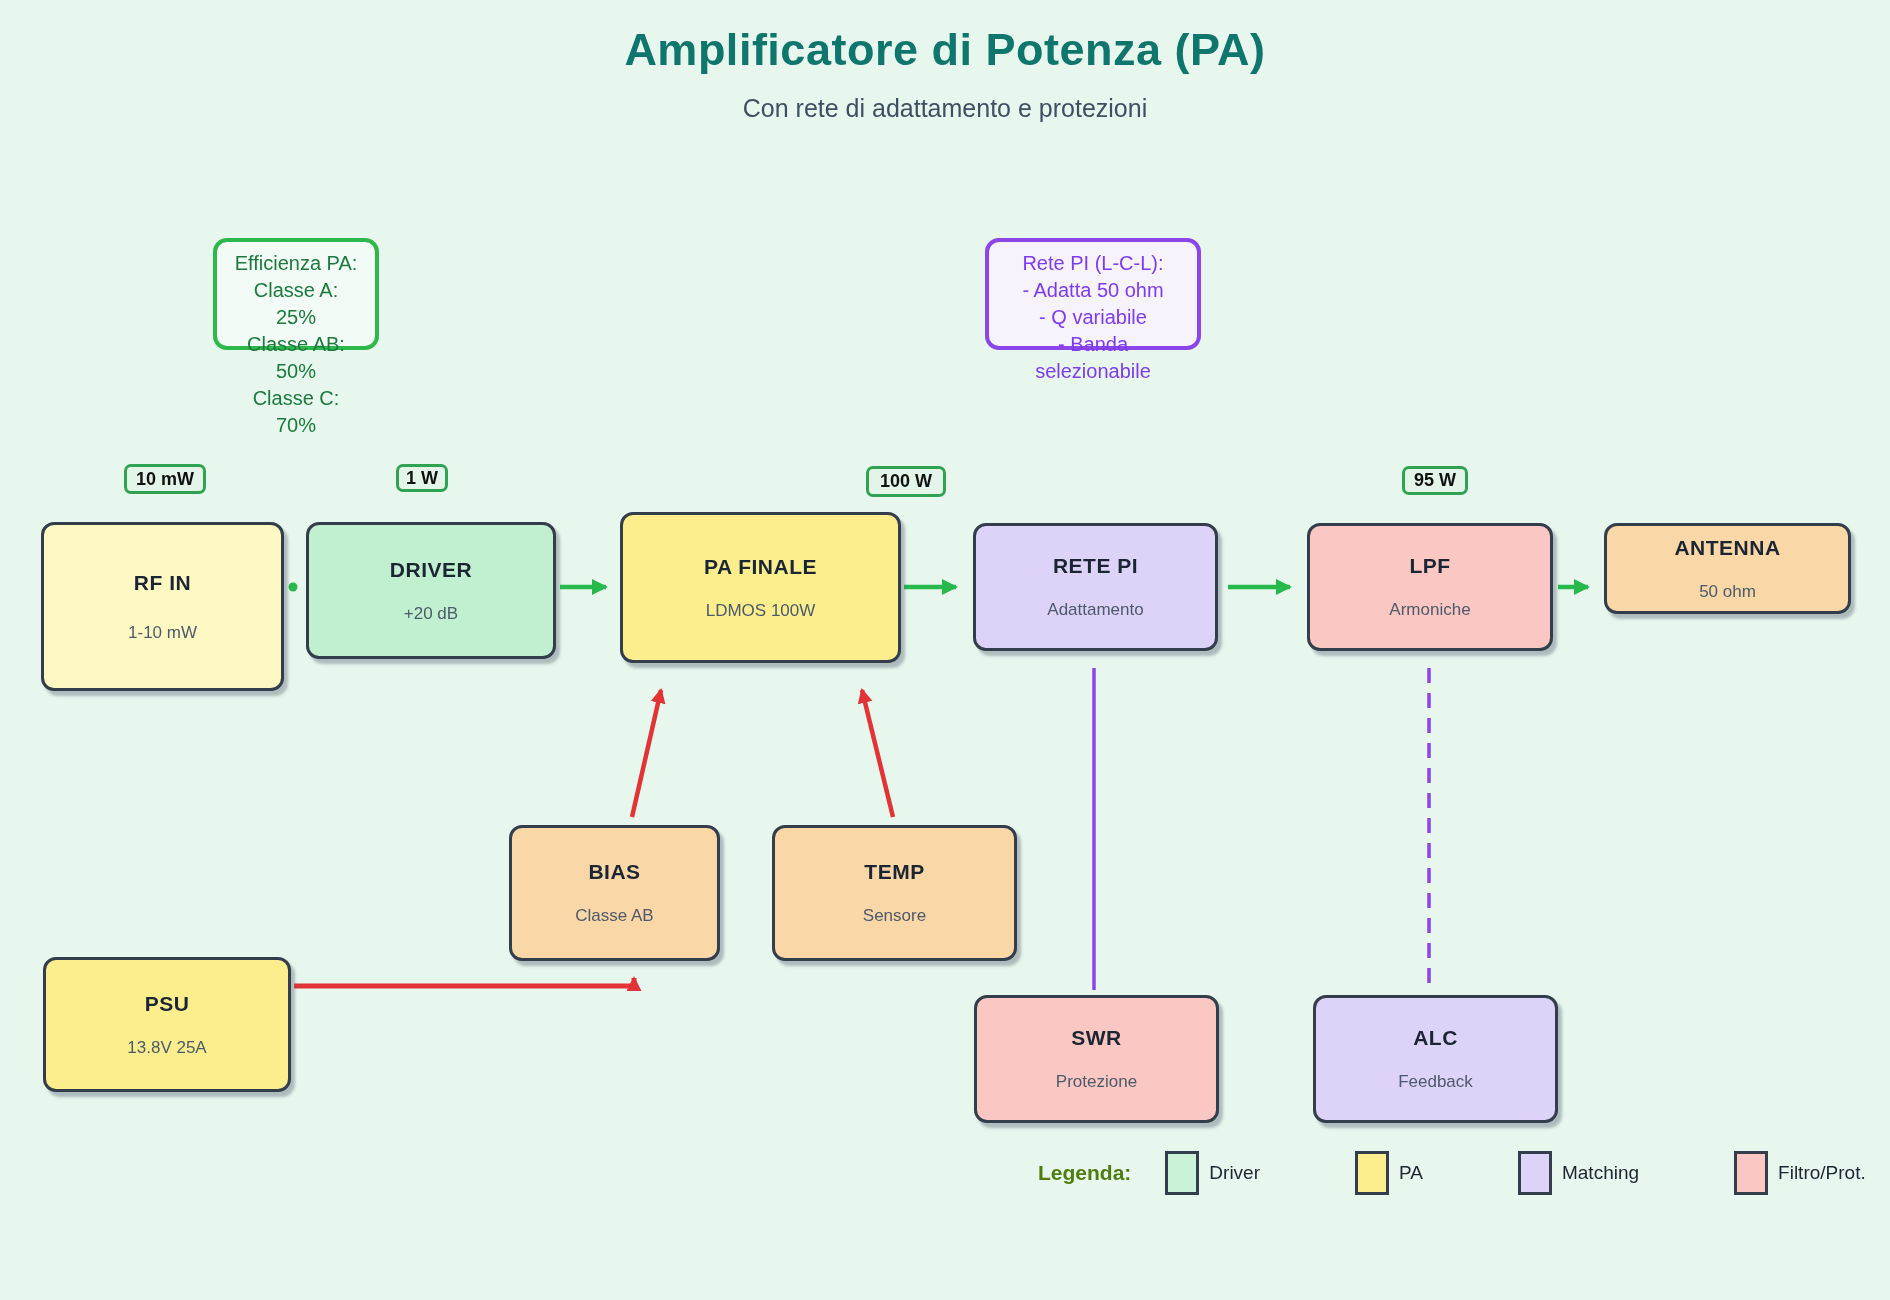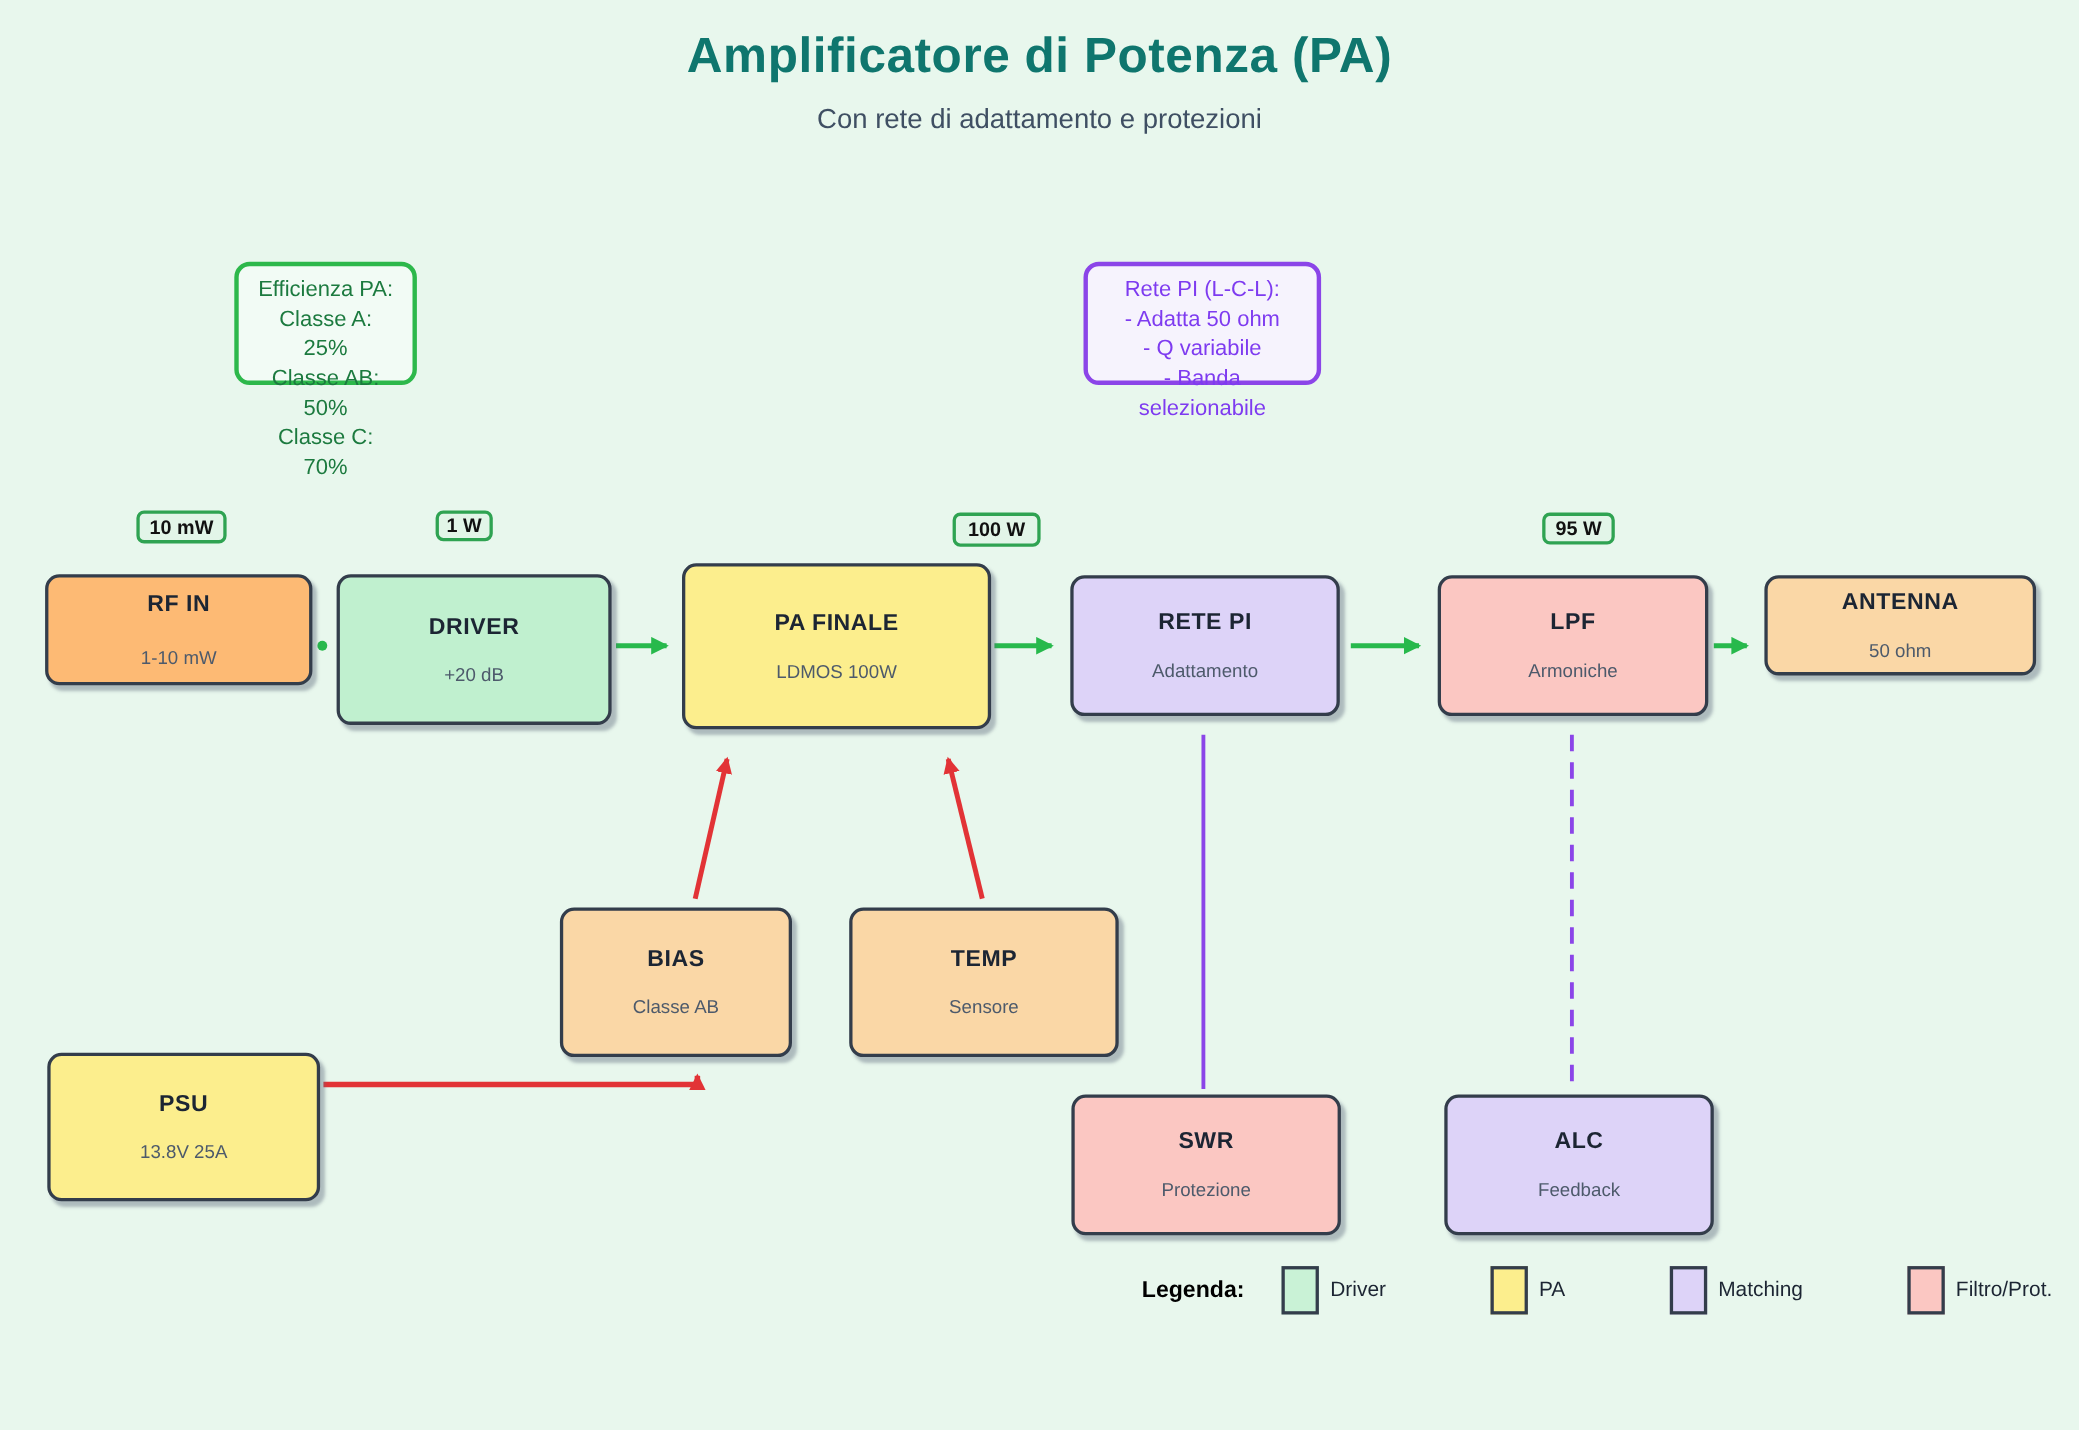--- a/index.html
+++ b/index.html
@@ -54,37 +54,37 @@
   .block{
     position:absolute;
     border:3px solid #333d4b;border-radius:13px;
     box-sizing:border-box;
     display:flex;flex-direction:column;align-items:center;justify-content:center;
     gap:22px;
     box-shadow:4px 5px 3px rgba(92,106,125,0.42);
   }
   .block .b-title{font-size:21px;font-weight:bold;color:#1c2533;letter-spacing:0.5px;}
   .block .b-sub{font-size:17px;color:#4d5a6b;}
-  .blk-rf-in  {left:41px; top:522px;width:243px;height:101px;background:#fdba74;gap:28px;}
+  .blk-rf-in  {left:41px; top:522px;width:243px;height:169px;background:#fef9c3;gap:28px;}
   .blk-driver {left:306px;top:522px;width:250px;height:137px;background:#c0f0cf;}
   .blk-pa     {left:620px;top:512px;width:281px;height:151px;background:#fcee8d;}
   .blk-rete-pi{left:973px;top:523px;width:245px;height:128px;background:#ddd3f8;}
   .blk-lpf    {left:1307px;top:523px;width:246px;height:128px;background:#fbc7c2;}
   .blk-antenna{left:1604px;top:523px;width:247px;height:91px;background:#fad7a6;}
   .blk-bias   {left:509px;top:825px;width:211px;height:136px;background:#fad7a6;}
   .blk-temp   {left:772px;top:825px;width:245px;height:136px;background:#fad7a6;}
   .blk-psu    {left:43px; top:935px;width:248px;height:135px;background:#fcee8d;margin-top:22px;}
   .blk-swr    {left:974px;top:995px;width:245px;height:128px;background:#fbc7c2;}
   .blk-alc    {left:1313px;top:995px;width:245px;height:128px;background:#ddd3f8;}
   .connectors{position:absolute;left:0;top:0;width:1890px;height:1300px;}
   .legend{
     position:absolute;left:1038px;top:1148px;height:50px;
     display:flex;align-items:center;
   }
-  .legend-label{font-size:21px;font-weight:bold;color:#000000;margin-right:34px;}
+  .legend-label{font-size:21px;font-weight:bold;color:#4d7c0f;margin-right:34px;}
   .legend-item{display:flex;align-items:center;margin-right:95px;}
   .legend-swatch{
     width:34px;height:44px;border:3px solid #333d4b;box-sizing:border-box;
     margin-right:10px;
   }
   .legend-name{font-size:19px;color:#1c2533;}
 </style>
 </head>
 <body>
 

